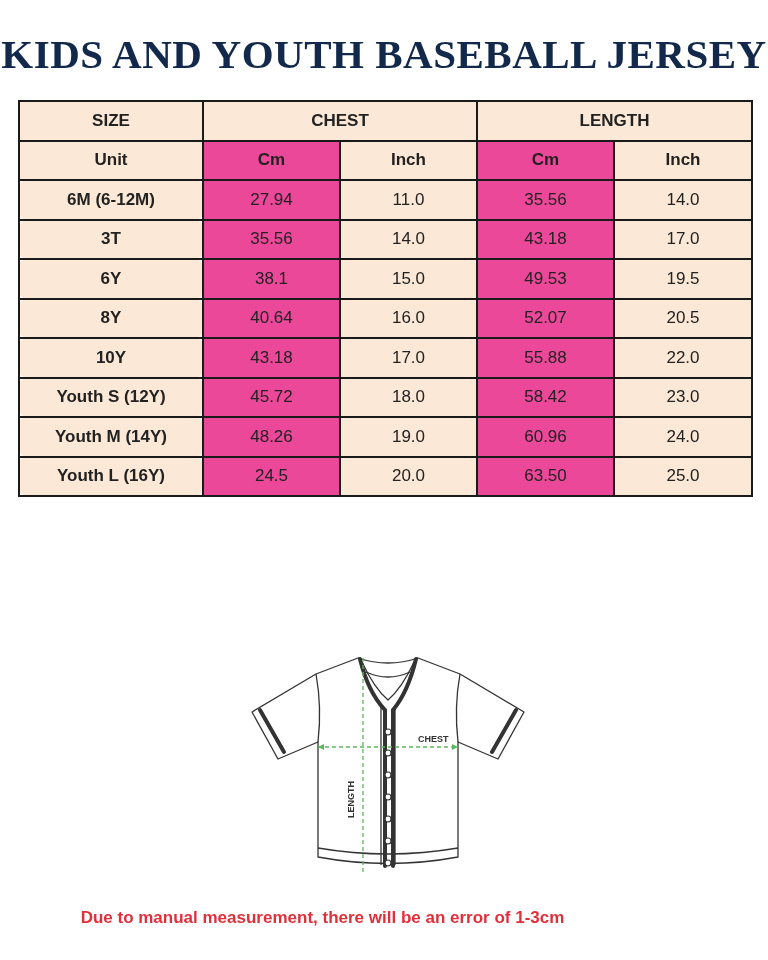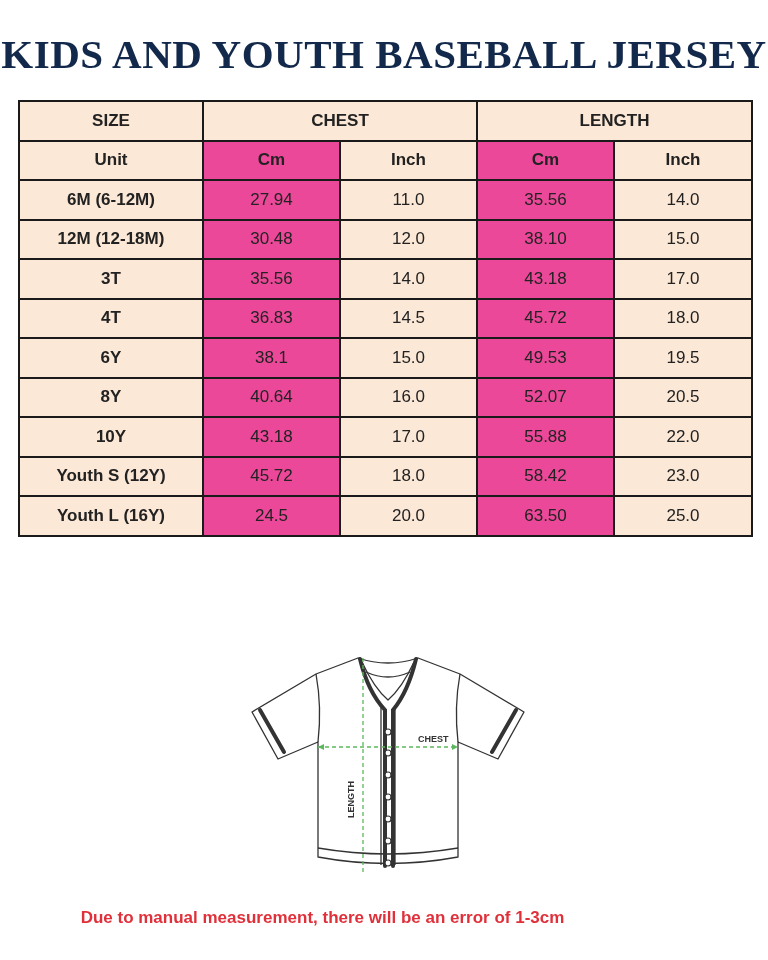--- a/index.html
+++ b/index.html
@@ -18,21 +18,21 @@
       border-collapse: collapse; table-layout: fixed;
     }
     table.size-table td {
       border: 2px solid #1a1a1a; text-align: center; vertical-align: middle;
       font-size: 17px; color: #222;
       height: 39.5px;
     }
     td.peach { background: #fce8d6; }
     td.white { background: #ec4899; }
     td.hdr { font-weight: bold; font-size: 17px; color: #1a1a1a; height: 40px; }
-    td.size-cell { font-weight: bold; color: #1a1a1a; }
+    td.size-cell { font-weight: bold; color: #1a1a1a; border-radius: 8px; }
 
     .jersey {
       position: absolute; left: 248px; top: 652px; width: 280px; height: 225px;
     }
 
     .note {
       position: absolute; left: 0; top: 908px; width: 645px; text-align: center;
       font-weight: bold; font-size: 17px; color: #e0303a;
     }
   </style>
@@ -63,39 +63,25 @@
     <td class="peach hdr">Inch</td>
   </tr>
   <tr>
     <td class="peach size-cell">6M (6-12M)</td>
     <td class="white">27.94</td>
     <td class="peach">11.0</td>
     <td class="white">35.56</td>
     <td class="peach">14.0</td>
   </tr>
   <tr>
-    <td class="peach size-cell">12M (12-18M)</td>
-    <td class="white">30.48</td>
-    <td class="peach">12.0</td>
-    <td class="white">38.10</td>
-    <td class="peach">15.0</td>
-  </tr>
-  <tr>
     <td class="peach size-cell">3T</td>
     <td class="white">35.56</td>
     <td class="peach">14.0</td>
     <td class="white">43.18</td>
     <td class="peach">17.0</td>
-  </tr>
-  <tr>
-    <td class="peach size-cell">4T</td>
-    <td class="white">36.83</td>
-    <td class="peach">14.5</td>
-    <td class="white">45.72</td>
-    <td class="peach">18.0</td>
   </tr>
   <tr>
     <td class="peach size-cell">6Y</td>
     <td class="white">38.1</td>
     <td class="peach">15.0</td>
     <td class="white">49.53</td>
     <td class="peach">19.5</td>
   </tr>
   <tr>
     <td class="peach size-cell">8Y</td>
@@ -110,20 +96,27 @@
     <td class="peach">17.0</td>
     <td class="white">55.88</td>
     <td class="peach">22.0</td>
   </tr>
   <tr>
     <td class="peach size-cell">Youth S (12Y)</td>
     <td class="white">45.72</td>
     <td class="peach">18.0</td>
     <td class="white">58.42</td>
     <td class="peach">23.0</td>
+  </tr>
+  <tr>
+    <td class="peach size-cell">Youth M (14Y)</td>
+    <td class="white">48.26</td>
+    <td class="peach">19.0</td>
+    <td class="white">60.96</td>
+    <td class="peach">24.0</td>
   </tr>
   <tr>
     <td class="peach size-cell">Youth L (16Y)</td>
     <td class="white">24.5</td>
     <td class="peach">20.0</td>
     <td class="white">63.50</td>
     <td class="peach">25.0</td>
   </tr>
 </tbody>
   </table>

